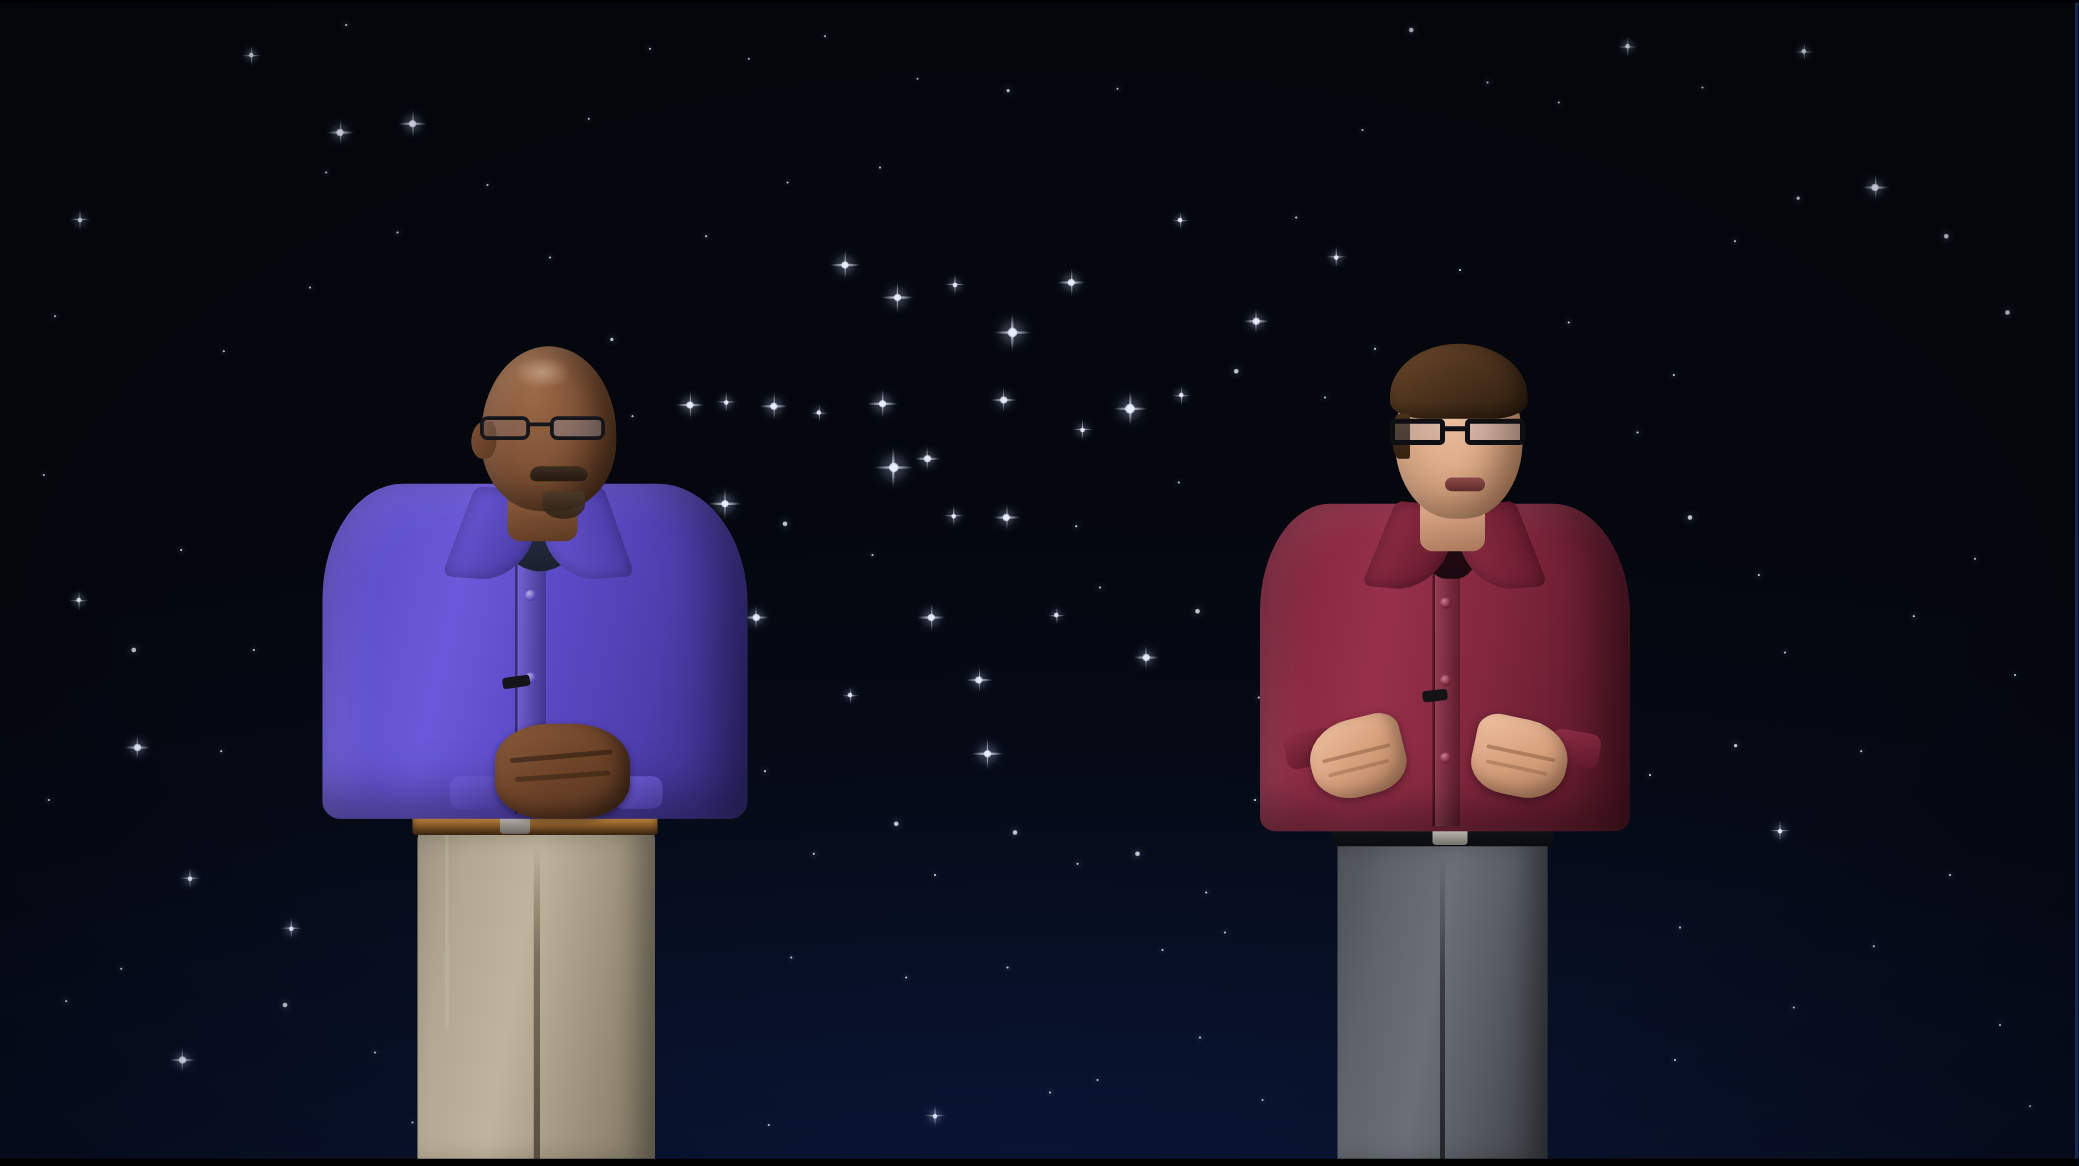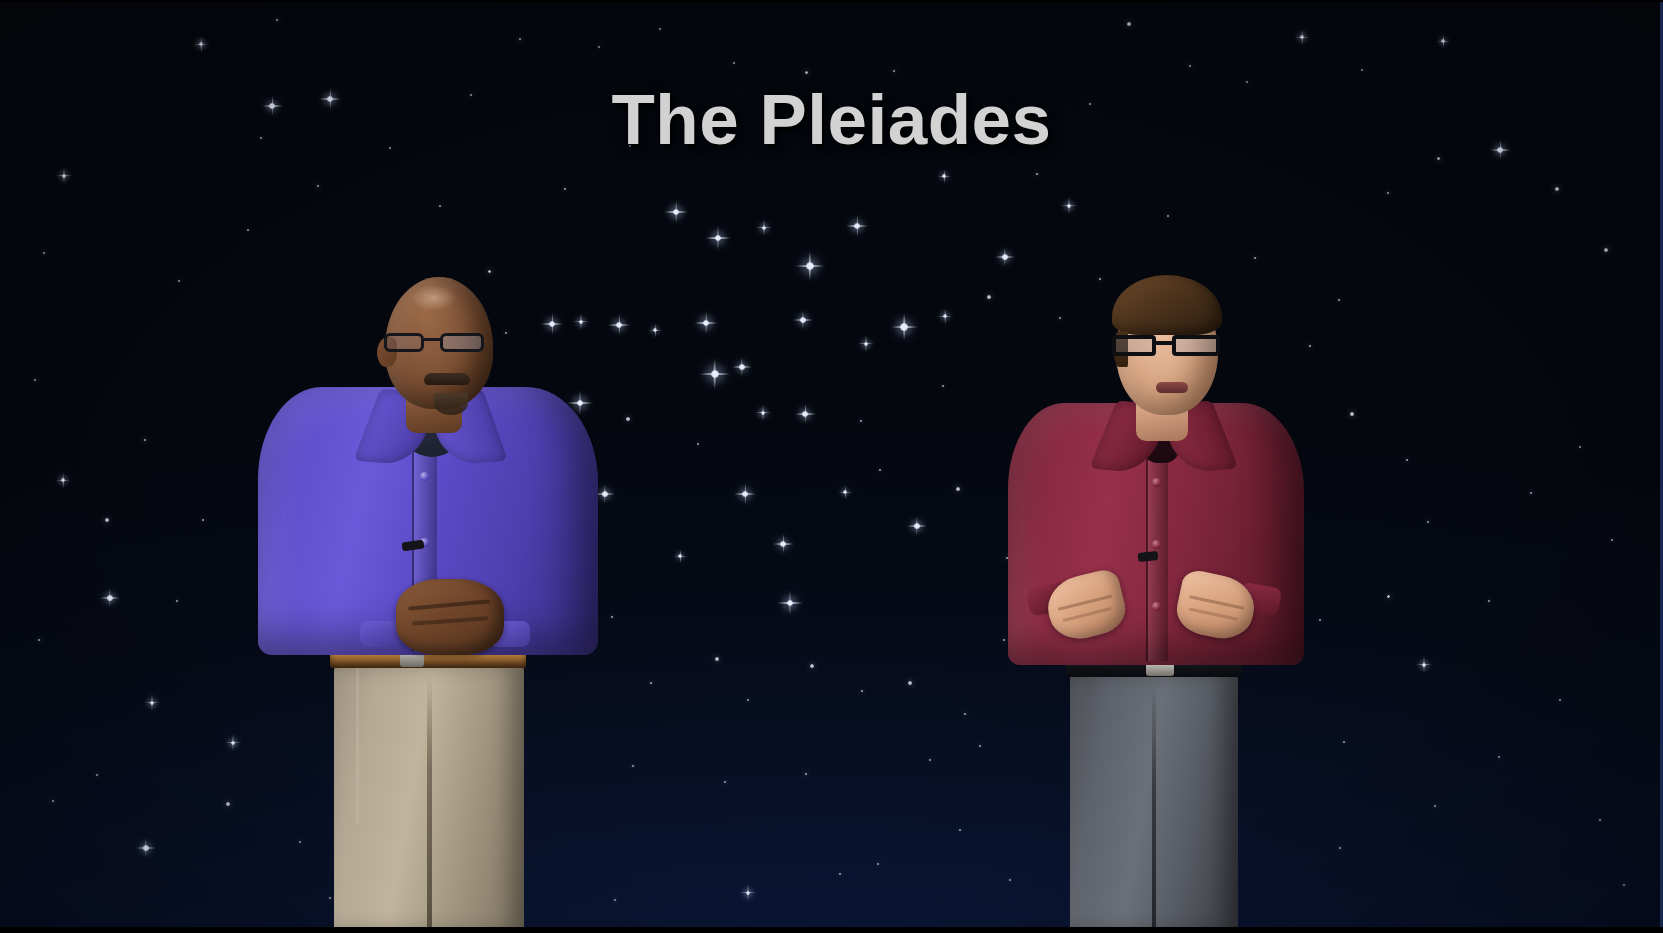--- a/index.html
+++ b/index.html
@@ -579,21 +579,20 @@
       <div class="star" style="left: 978.7px; top: 744.7px; width: 2.6px; height: 2.6px; background: radial-gradient(circle, rgb(255, 255, 255) 0%, rgb(242, 245, 255) 45%, rgba(200, 215, 255, 0) 100%); opacity: 0.725; box-shadow: rgba(205, 220, 255, 0.15) 0px 0px 4.2px 1.2px;"></div>
       <div class="star" style="left: 628.9px; top: 144.9px; width: 2.2px; height: 2.2px; background: radial-gradient(circle, rgb(255, 255, 255) 0%, rgb(242, 245, 255) 45%, rgba(200, 215, 255, 0) 100%); opacity: 0.6975; box-shadow: rgba(205, 220, 255, 0.14) 0px 0px 3.5px 1px;"></div>
       <div class="star" style="left: 563.8px; top: 187.8px; width: 2.4px; height: 2.4px; background: radial-gradient(circle, rgb(255, 255, 255) 0%, rgb(242, 245, 255) 45%, rgba(200, 215, 255, 0) 100%); opacity: 0.725; box-shadow: rgba(205, 220, 255, 0.15) 0px 0px 3.8px 1.1px;"></div>
       <div class="star" style="left: 1126.8px; top: 446.8px; width: 2.4px; height: 2.4px; background: radial-gradient(circle, rgb(255, 255, 255) 0%, rgb(242, 245, 255) 45%, rgba(200, 215, 255, 0) 100%); opacity: 0.725; box-shadow: rgba(205, 220, 255, 0.15) 0px 0px 3.8px 1.1px;"></div>
       <div class="star" style="left: 1318.7px; top: 618.7px; width: 2.6px; height: 2.6px; background: radial-gradient(circle, rgb(255, 255, 255) 0%, rgb(242, 245, 255) 45%, rgba(200, 215, 255, 0) 100%); opacity: 0.725; box-shadow: rgba(205, 220, 255, 0.15) 0px 0px 4.2px 1.2px;"></div>
     </div>
   <div class="sky-vignette"></div>
   <div class="edge-right"></div>
   <div class="edge-right2"></div>
 
-  <div class="title">The Pleiades</div>
 
   <div class="presenter" id="presenter-left">
     <div class="legs"></div>
     <div class="belt"></div>
     <div class="belt-buckle"></div>
     <div class="torso"></div>
     <div class="placket"></div>
     <div class="btn" style="bottom:508px"></div>
     <div class="btn" style="bottom:452px"></div>
     <div class="btn" style="bottom:386px"></div>

